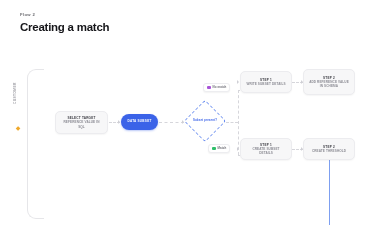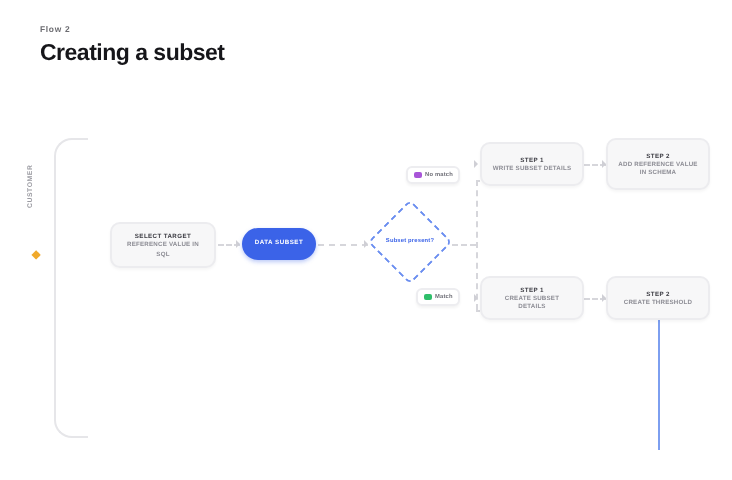--- a/index.html
+++ b/index.html
@@ -175,21 +175,21 @@
     background:#7d9ff0;
   }
 </style>
 </head>
 <body>
 
 <div class="page">
 
   <div class="header">
     <div class="eyebrow">Flow 2</div>
-    <div class="title">Creating a subset</div>
+    <div class="title">Creating a match</div>
   </div>
 
   <div class="canvas">
 
     <div class="bracket"></div>
     <div class="bracket-label">CUSTOMER</div>
     <div class="bracket-icon">◆</div>
 
     <div class="conn h-dash c1"></div>
     <div class="arrow" style="left:118px; top:64px;"></div>

